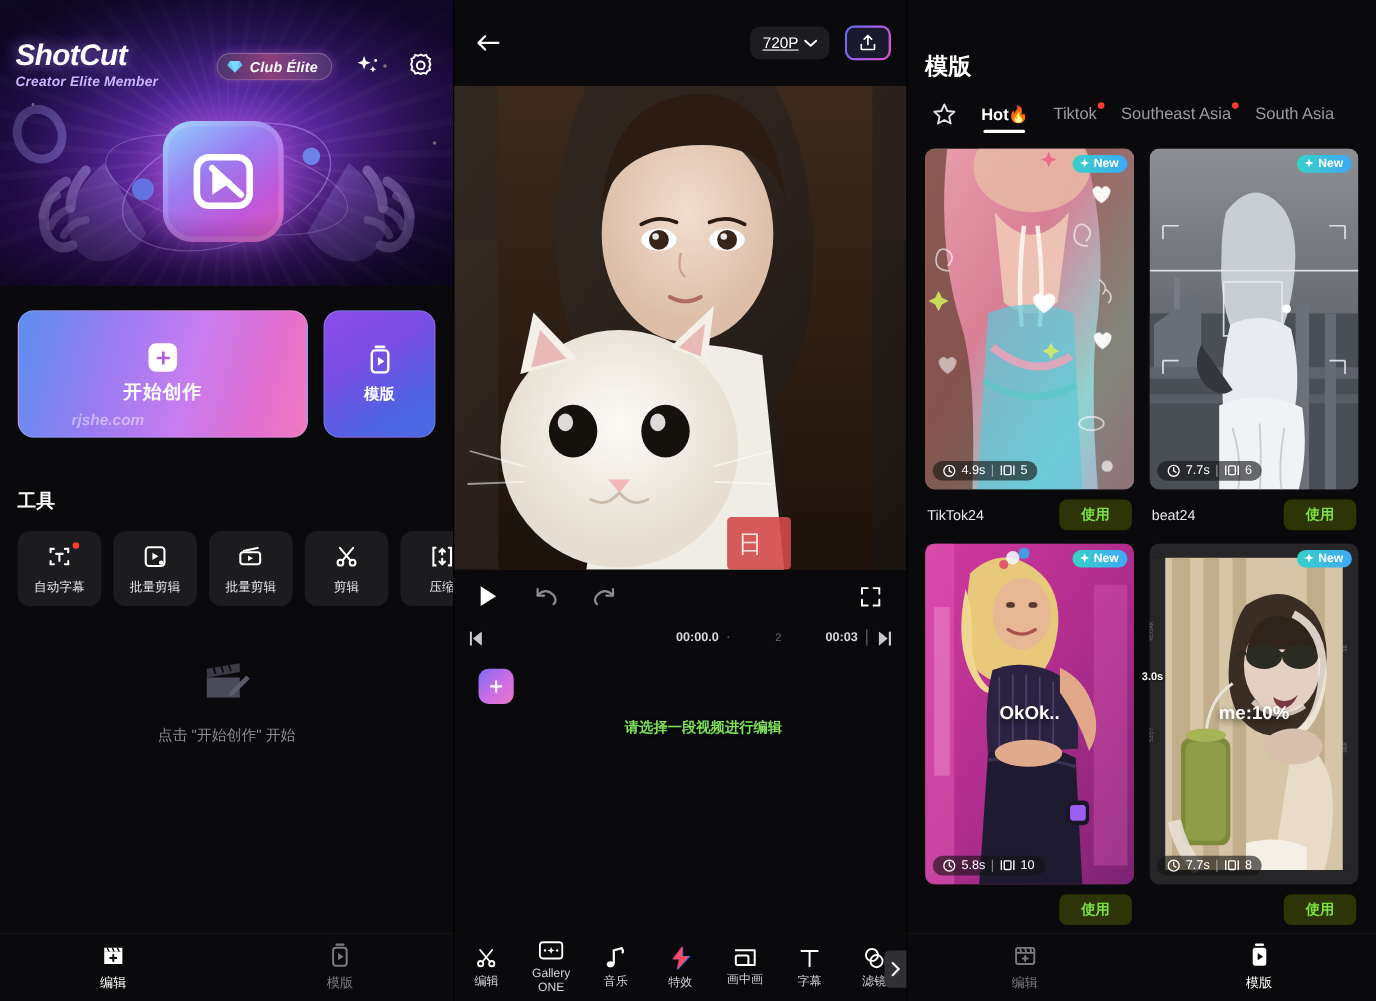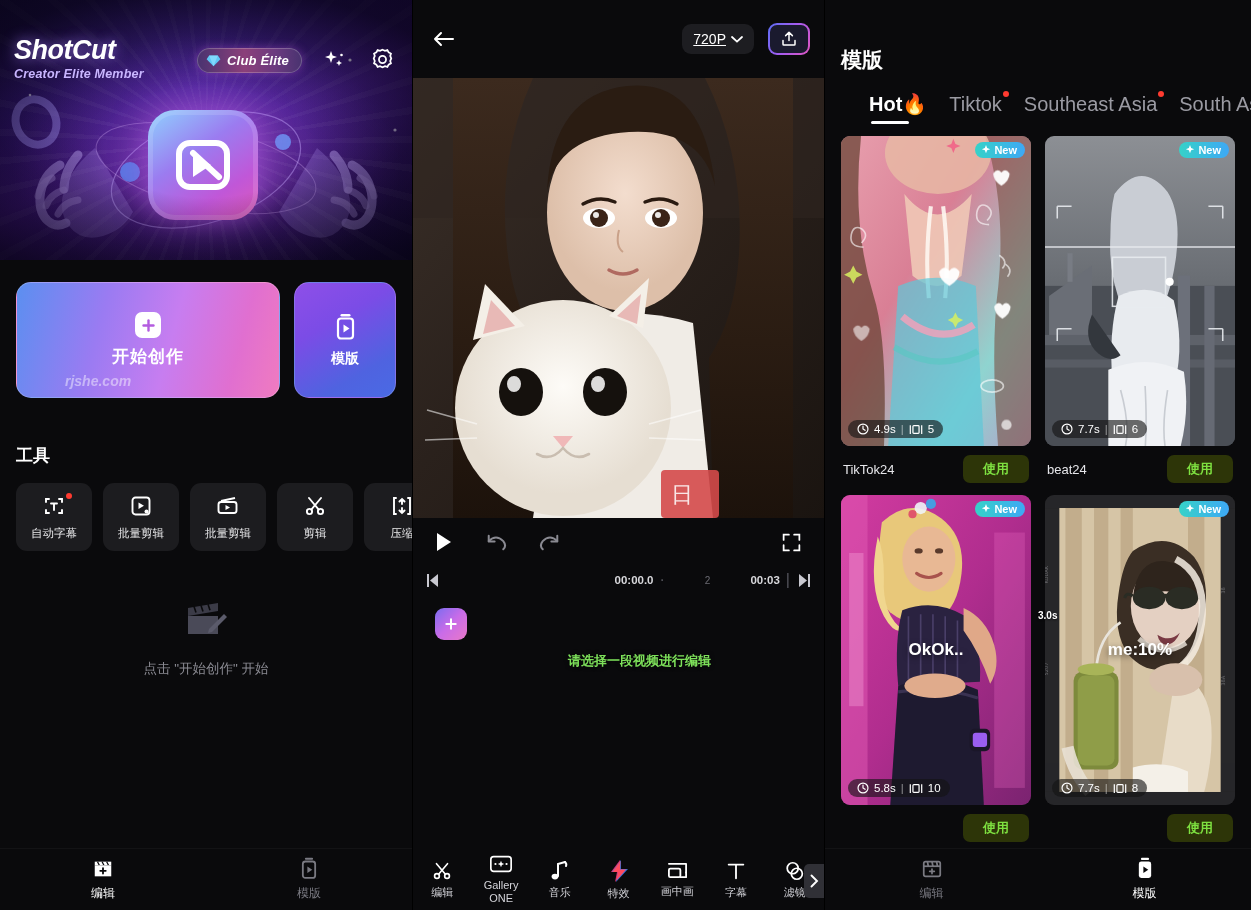--- a/index.html
+++ b/index.html
@@ -170,21 +170,21 @@
   .ctool-scroll {
     position: absolute; right: 0; top: 16px; width: 20px; height: 34px;
     background: #303036; border-radius: 5px 0 0 5px; display:flex; align-items:center; justify-content:center;
     cursor: pointer; z-index: 3;
   }
 
   
   .panel-right { width: 427px; height: 910px; background: #0a0a0c; position: relative; flex: 0 0 427px; border-left:1px solid #000; }
   .rtitle { font-size: 21px; font-weight: 700; color:#fff; padding: 46px 0 0 16px; }
   .rtabs { display: flex; align-items: center; gap: 22px; padding: 18px 0 0 22px; }
-  .rtab { position: relative; font-size: 20px; cursor: pointer; white-space: nowrap; padding-bottom: 8px; }
+  .rtab { position: relative; font-size: 15px; cursor: pointer; white-space: nowrap; padding-bottom: 8px; }
   .rtab.active { color: #fff; font-weight: 700; }
   .rtab.inactive { color: #9b9ba3; }
   .rtab.active:after {
     content:""; position: absolute; left: 2px; bottom: 0; width: 38px; height: 3px;
     background: #fff; border-radius: 2px;
   }
   .rtab .dot { position: absolute; top: -2px; right: -7px; width: 6px; height: 6px; border-radius: 50%; background: #ff3b30; }
 
   .cards { display: grid; grid-template-columns: 1fr 1fr; gap: 12px 14px; padding: 12px 16px 0 16px; }
   .card { position: relative; }
@@ -193,21 +193,21 @@
     background: #1a1a1e; cursor: pointer;
   }
   .badge-new {
     position: absolute; right: 6px; top: 6px; z-index: 3;
     display: flex; align-items: center; gap: 3px;
     background: linear-gradient(90deg,#36d2c8,#3ea8f5); color: #fff;
     font-size: 11px; font-weight: 800; padding: 2px 8px 2px 6px; border-radius: 9px;
   }
   .meta-pill {
     position: absolute; left: 7px; bottom: 8px; z-index: 3;
-    display: flex; align-items: center; gap: 5px;
+    display: flex; align-items: flex-start; gap: 5px;
     background: rgba(20,20,20,.62); border-radius: 11px; padding: 3px 9px;
     font-size: 11.5px; color: #fff;
   }
   .meta-sep { color: rgba(255,255,255,.5); }
   .ov-text {
     position: absolute; left: 50%; top: 50%; transform: translate(-50%,-50%); z-index: 2;
     color: #fff; font-weight: 800; font-size: 17px; text-shadow: 0 2px 6px rgba(0,0,0,.6);
   }
   .card-foot { display: flex; align-items: center; justify-content: space-between; padding: 9px 2px 0 2px; }
   .card-name { font-size: 13px; color: #e6e6ea; }

